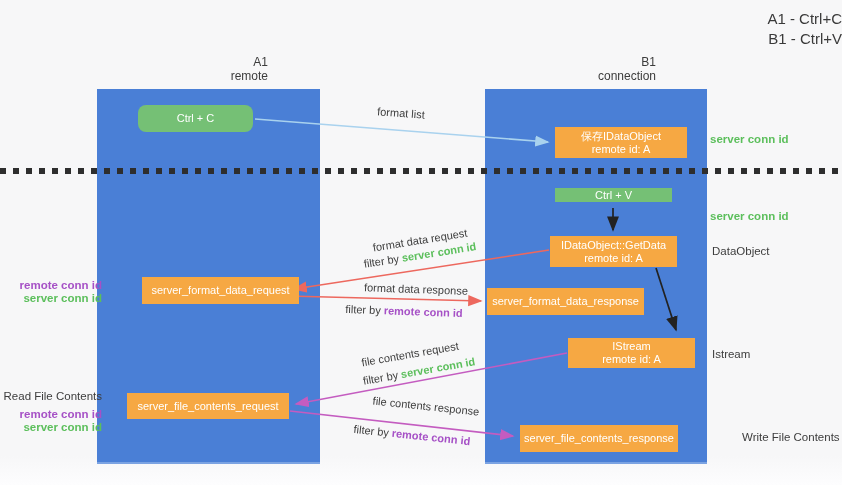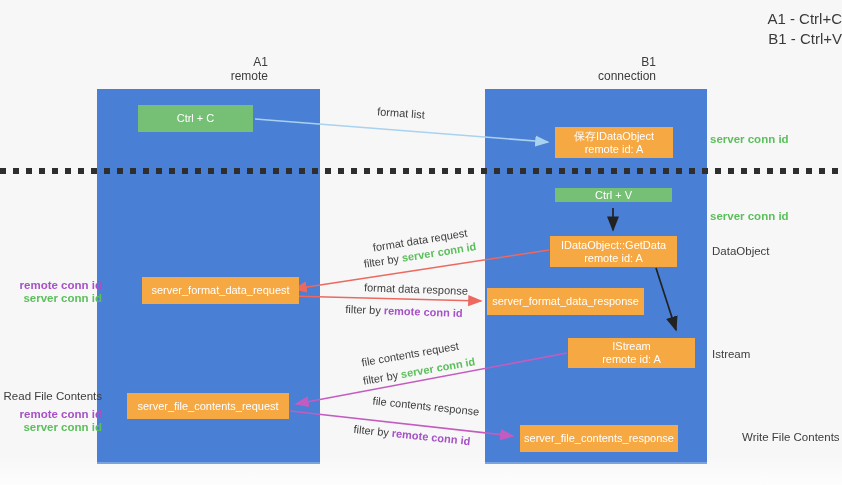--- a/index.html
+++ b/index.html
@@ -61,25 +61,25 @@
     </defs>
     <line x1="255" y1="119" x2="548" y2="142" stroke="#a9d2ee" stroke-width="1.6" marker-end="url(#m-blue)"></line>
     <line x1="613" y1="208" x2="613" y2="230" stroke="#222222" stroke-width="1.7" marker-end="url(#m-black)"></line>
     <line x1="549" y1="250" x2="294" y2="289" stroke="#ed685e" stroke-width="1.6" marker-end="url(#m-red)"></line>
     <line x1="288" y1="296" x2="481" y2="301" stroke="#ed685e" stroke-width="1.6" marker-end="url(#m-red)"></line>
     <line x1="656" y1="268" x2="676" y2="330" stroke="#222222" stroke-width="1.7" marker-end="url(#m-black)"></line>
     <line x1="567" y1="353" x2="296" y2="404" stroke="#c45cc0" stroke-width="1.6" marker-end="url(#m-purple)"></line>
     <line x1="290" y1="411" x2="513" y2="436" stroke="#c45cc0" stroke-width="1.6" marker-end="url(#m-purple)"></line>
   </svg>
 
-  <div class="abs box green" style="left:138px;top:105px;width:115px;height:27px;">
+  <div class="abs box green" style="left:138px;top:105px;width:115px;height:27px;border-radius:8px;">
     <div>Ctrl + C</div>
   </div>
 
-  <div class="abs box orange" style="left:555px;top:127px;width:118px;height:31px;">
+  <div class="abs box orange" style="left:555px;top:127px;width:132px;height:31px;">
     <div>保存IDataObject</div>
     <div>remote id: A</div>
   </div>
 
   <div class="abs box green" style="left:555px;top:180px;width:117px;height:14px;margin-top:8px;">
     <div>Ctrl + V</div>
   </div>
 
   <div class="abs box orange" style="left:550px;top:236px;width:127px;height:31px;">
     <div>IDataObject::GetData</div>

